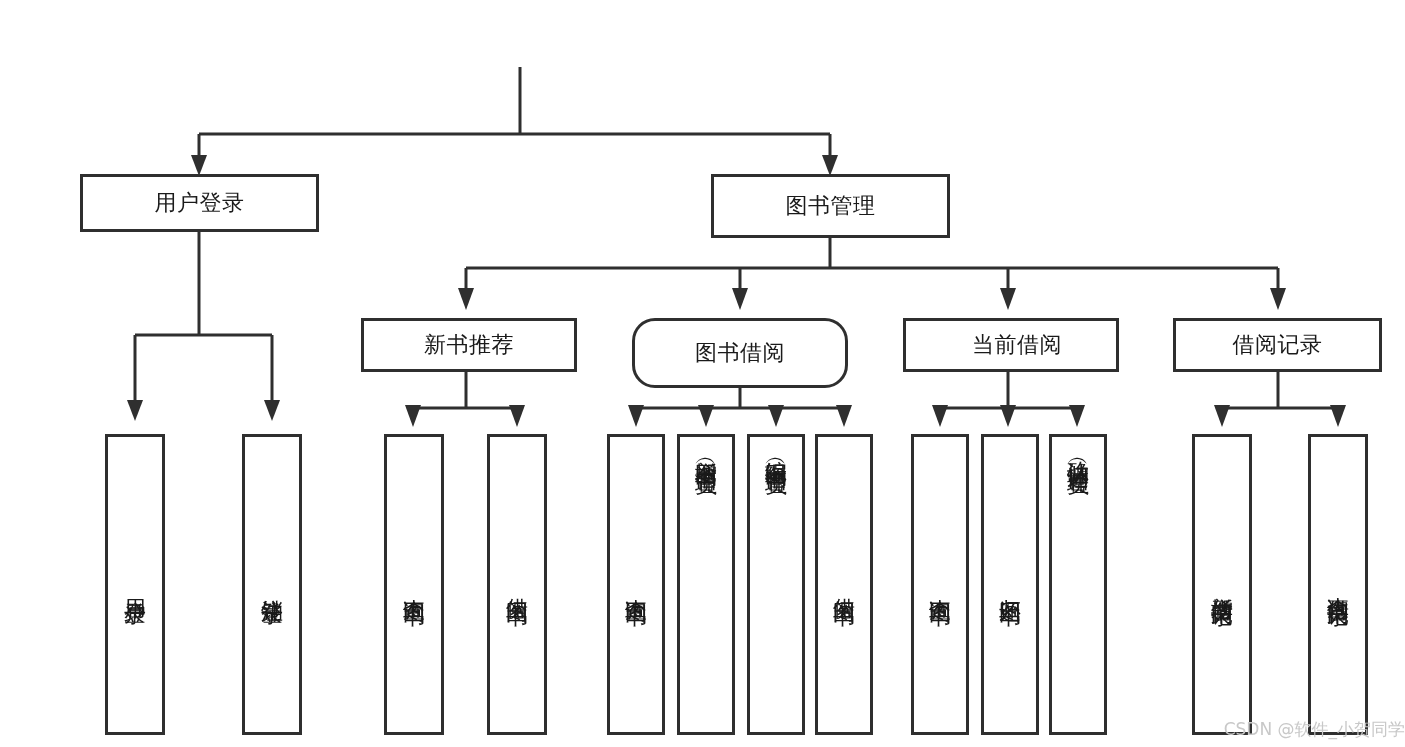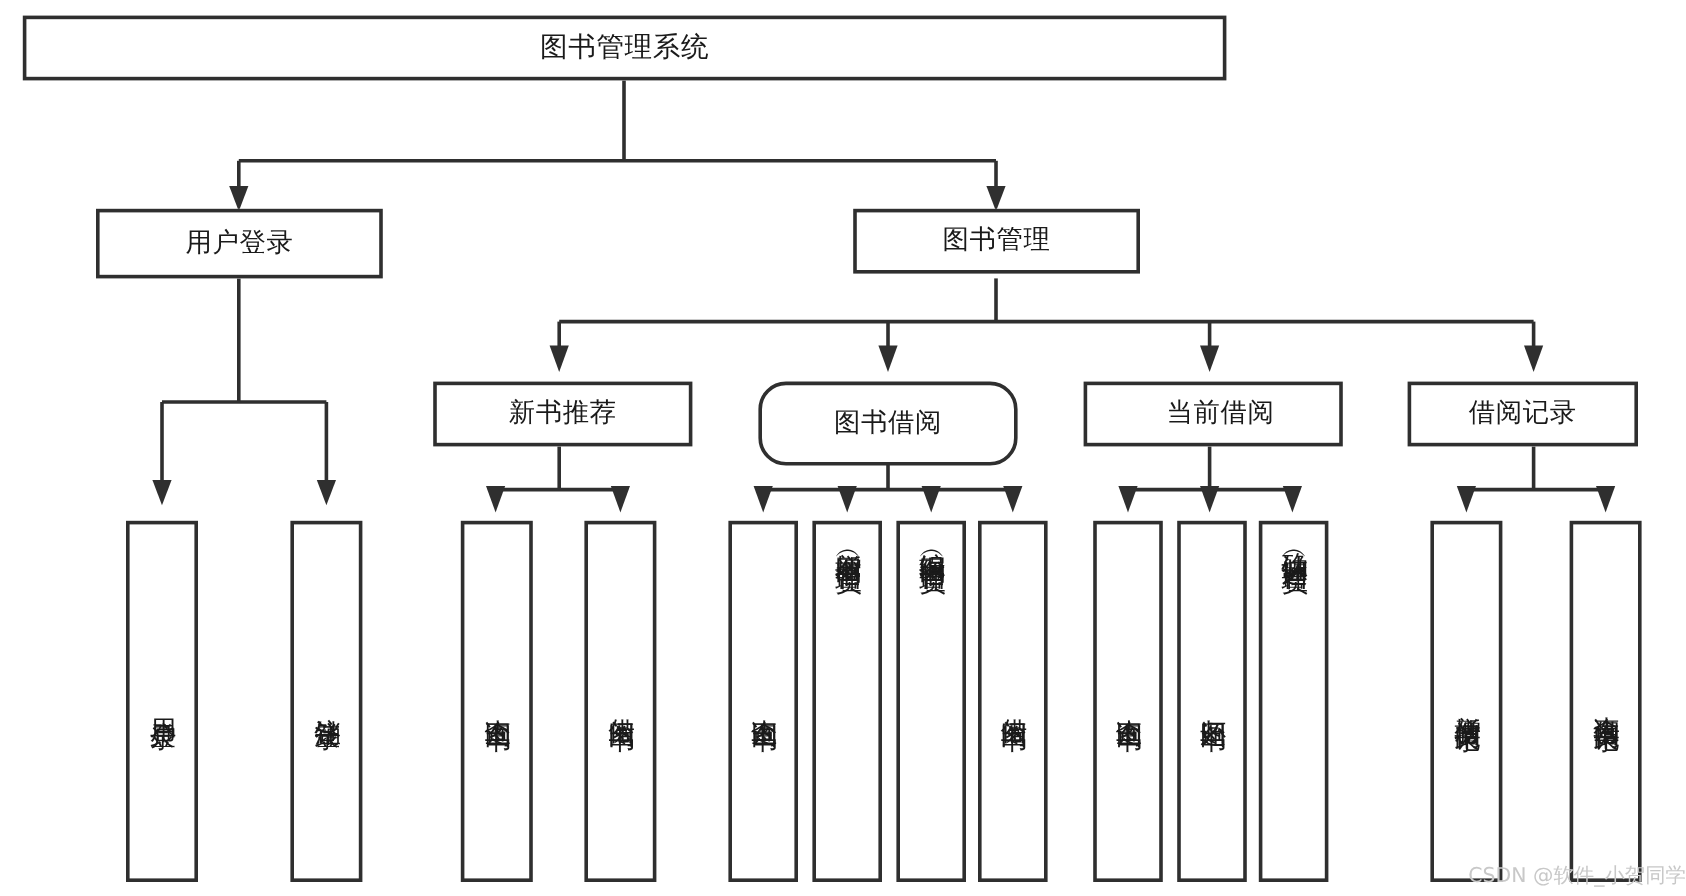--- a/index.html
+++ b/index.html
@@ -125,41 +125,38 @@
     <polygon points="932,405 948,405 940,427" fill="#2f2f2f" stroke="none"></polygon>
     <polygon points="1000,405 1016,405 1008,427" fill="#2f2f2f" stroke="none"></polygon>
     <polygon points="1069,405 1085,405 1077,427" fill="#2f2f2f" stroke="none"></polygon>
 
     <line x1="1278" y1="372" x2="1278" y2="408"></line>
     <line x1="1222" y1="408" x2="1338" y2="408"></line>
     <polygon points="1214,405 1230,405 1222,427" fill="#2f2f2f" stroke="none"></polygon>
     <polygon points="1330,405 1346,405 1338,427" fill="#2f2f2f" stroke="none"></polygon>
   </svg>
 
-  <div class="node h-node" id="node-root" style="left:19px;top:13px;width:1003px;height:54px;">
-    <span class="label">图书管理系统</span>
-  </div>
 
   <div class="node h-node" style="left:80px;top:174px;width:239px;height:58px;">
     <span class="label">用户登录</span>
   </div>
-  <div class="node h-node" style="left:711px;top:174px;width:239px;height:54px;">
+  <div class="node h-node" style="left:711px;top:174px;width:239px;height:64px;">
     <span class="label">图书管理</span>
   </div>
 
   <div class="node h-node" style="left:361px;top:318px;width:216px;height:54px;">
     <span class="label">新书推荐</span>
   </div>
   <div class="node h-node" style="left:632px;top:318px;width:216px;height:70px;border-radius:23px;">
     <span class="label">图书借阅</span>
   </div>
   <div class="node h-node" style="left:903px;top:318px;width:216px;height:54px;padding-left:12px;">
     <span class="label">当前借阅</span>
   </div>
-  <div class="node h-node" style="left:1173px;top:318px;width:192px;height:54px;">
+  <div class="node h-node" style="left:1173px;top:318px;width:209px;height:54px;">
     <span class="label">借阅记录</span>
   </div>
 
   <div class="node v-node centered" style="left:105px;top:434px;width:60px;height:301px;">
     <span class="label">用户登录</span>
   </div>
   <div class="node v-node centered" style="left:242px;top:434px;width:60px;height:301px;">
     <span class="label">注销登录</span>
   </div>
 

